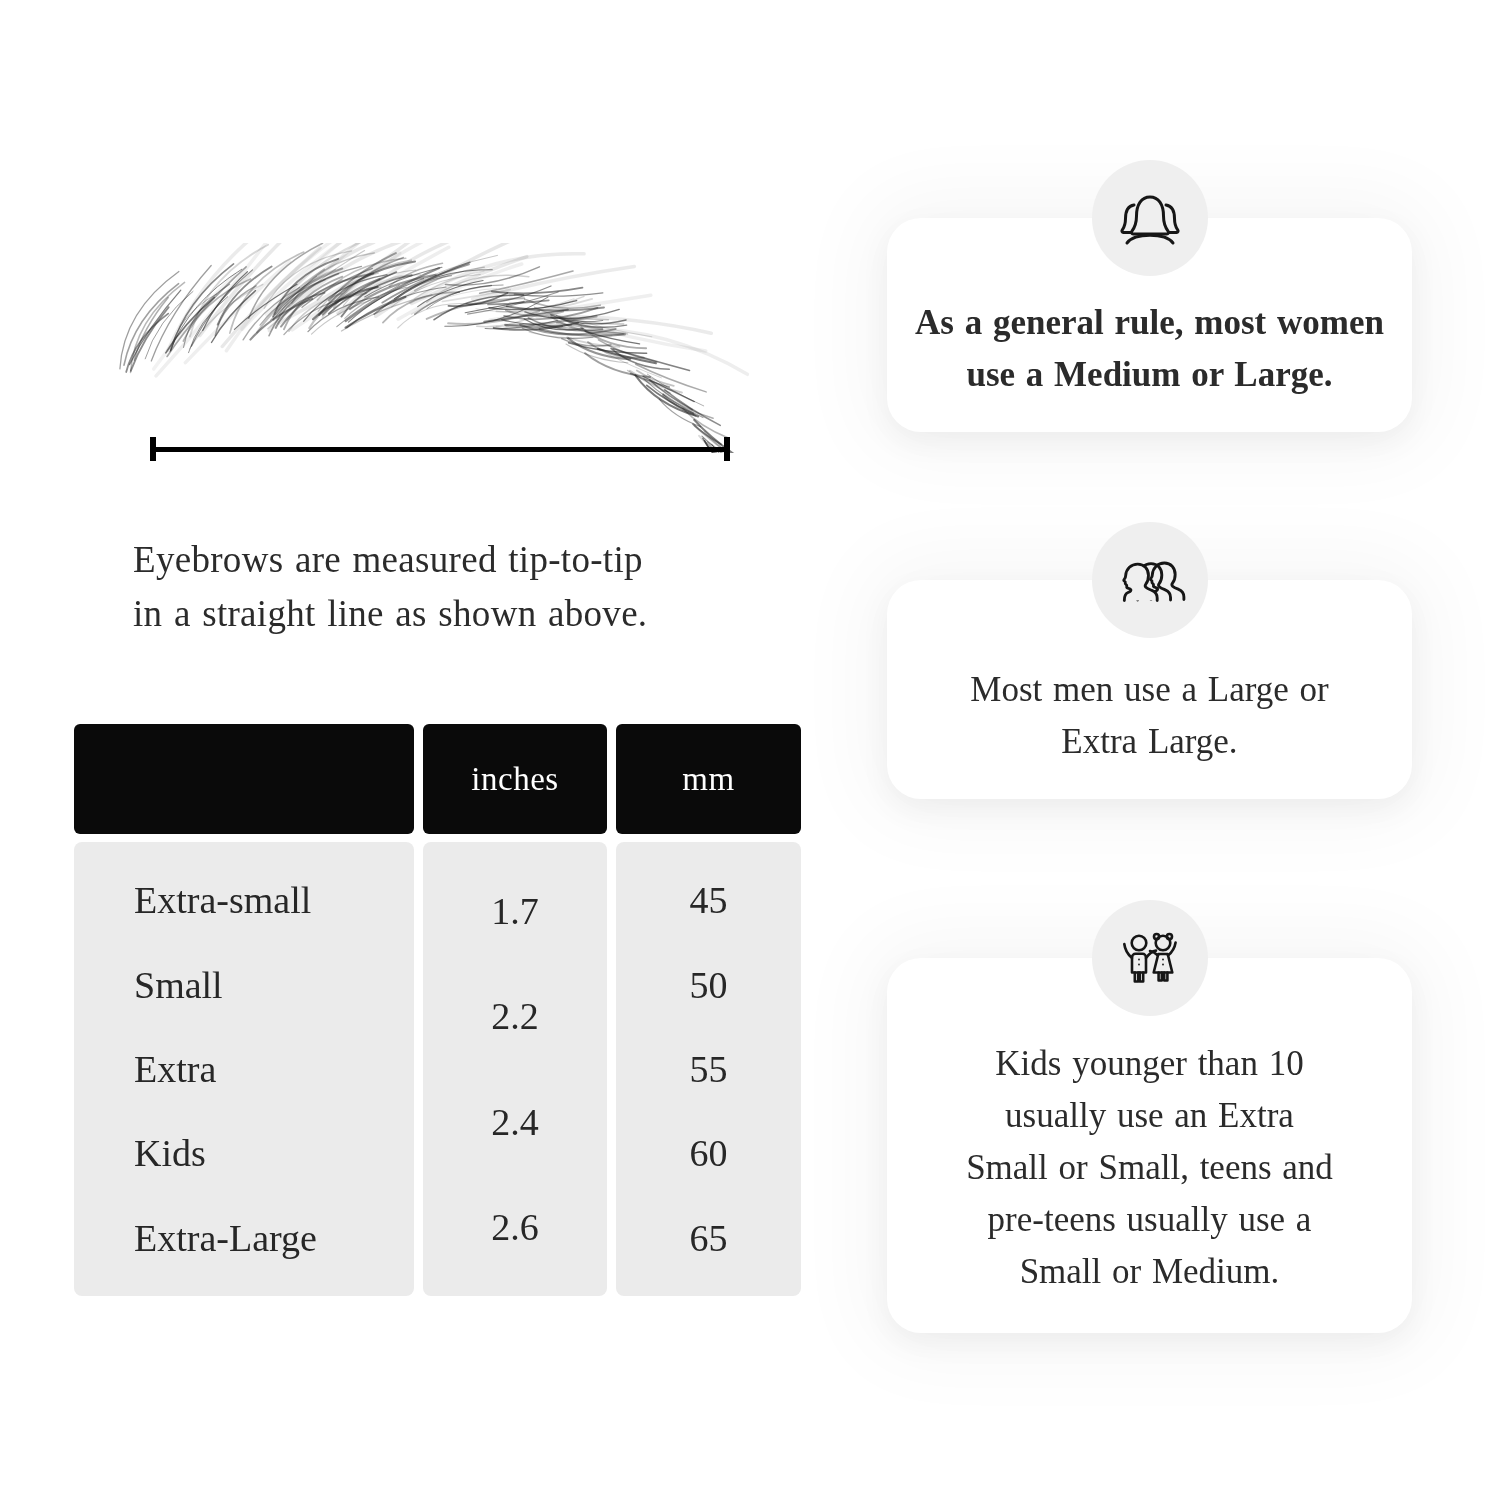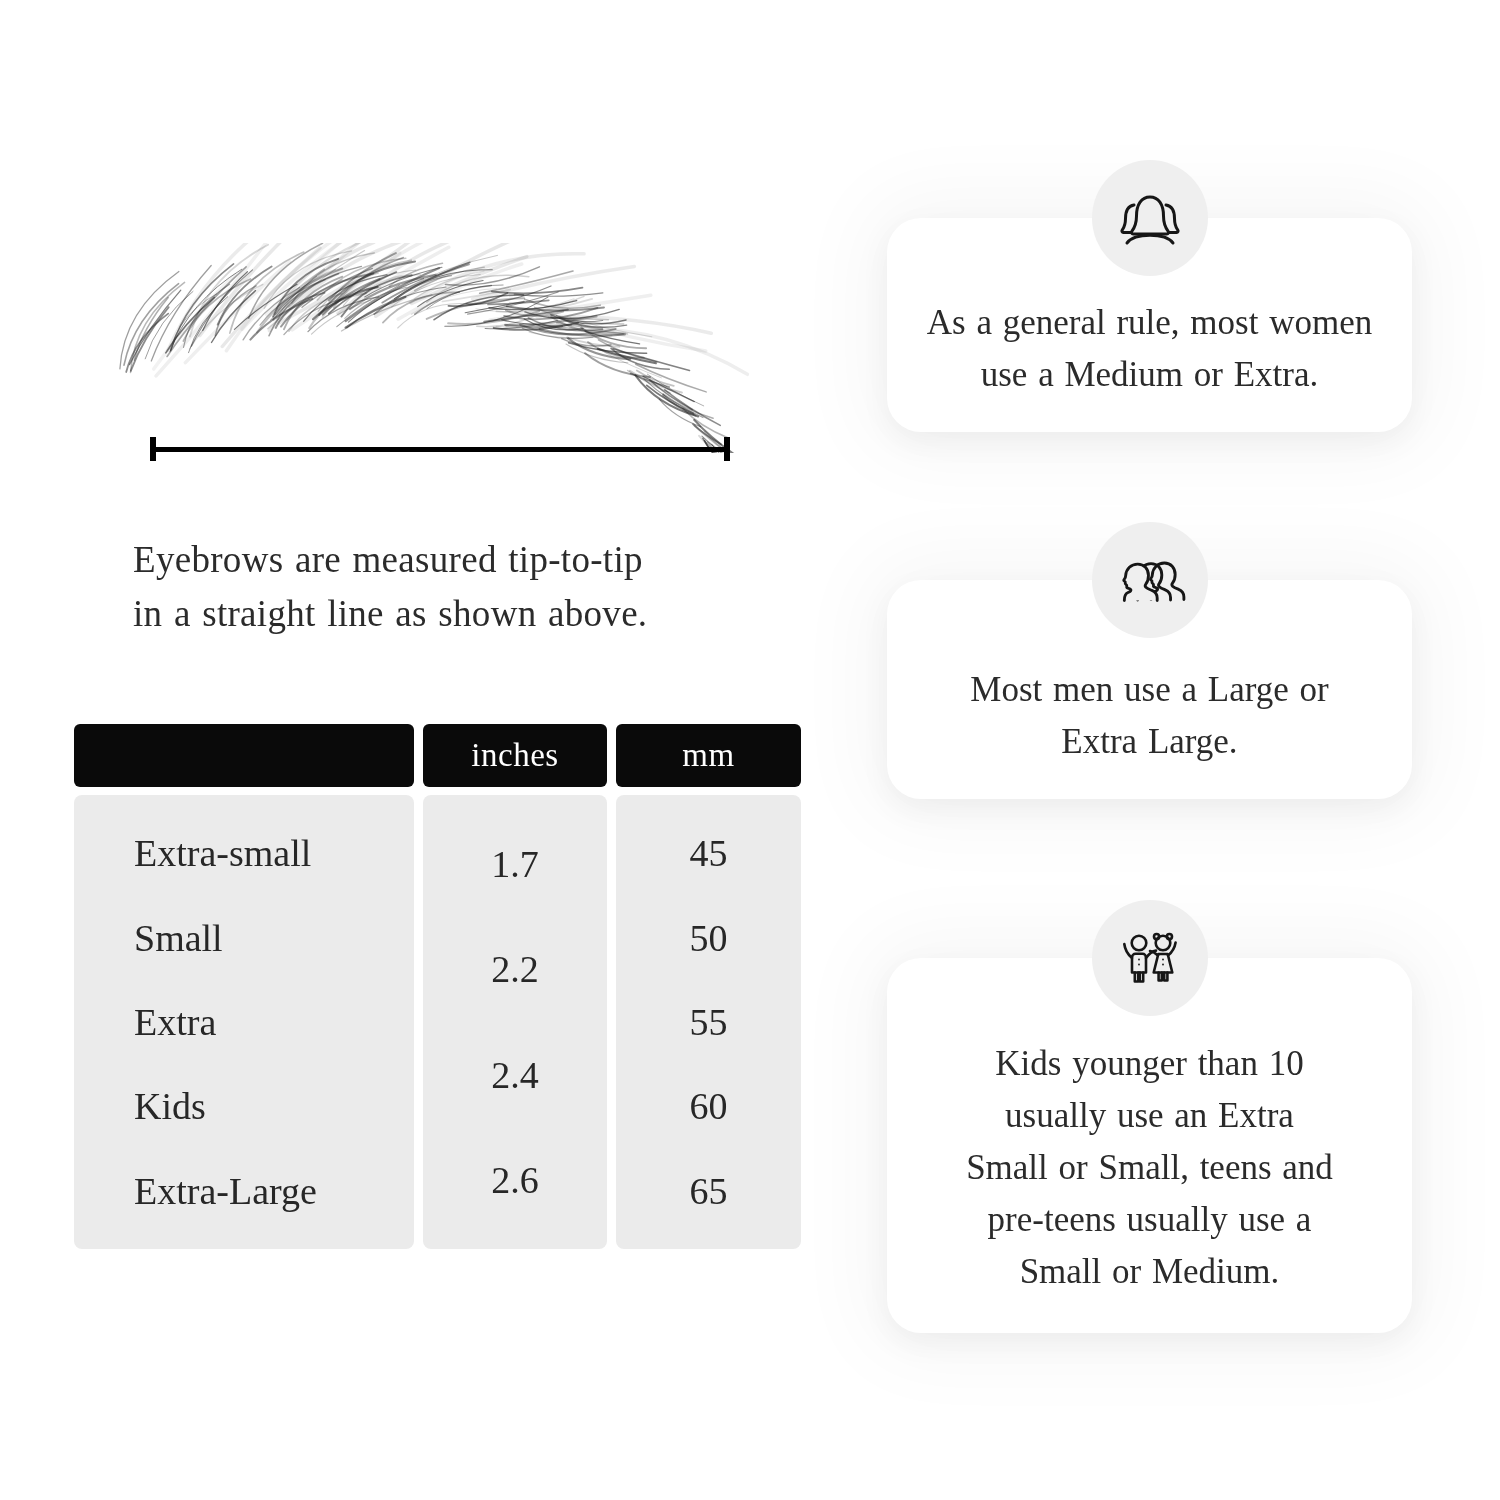--- a/index.html
+++ b/index.html
@@ -15,37 +15,37 @@
     background:linear-gradient(#000,#000) center/100% 5px no-repeat;
   }
   .caption{
     position:absolute;left:133px;top:533px;width:620px;
     font-size:37px;line-height:54px;color:#2b2b2b;letter-spacing:.3px;word-spacing:2px;
   }
   
   .size-table{position:absolute;left:74px;top:724px;width:727px;}
   .t-head,.t-body{display:grid;grid-template-columns:340px 184px 185px;column-gap:9px;}
   .th{
-    background:#0a0a0a;border-radius:6px;height:63px;color:#fff;font-size:33px;
+    background:#0a0a0a;border-radius:6px;height:110px;color:#fff;font-size:33px;
     display:flex;align-items:center;justify-content:center;letter-spacing:.5px;
   }
   .t-body{margin-top:8px;}
   .col{
     background:#ebebeb;border-radius:8px;height:454px;box-sizing:border-box;
     padding:16px 0;display:flex;flex-direction:column;font-size:38px;color:#272727;
   }
   .col .cell{flex:1;display:flex;align-items:center;justify-content:center;}
   .col-labels .cell{justify-content:flex-start;padding-left:60px;}
   
   .card{
     position:absolute;left:887px;width:525px;background:#ffffff;border-radius:34px;
     box-shadow:0 10px 30px rgba(0,0,0,.05),0 0 80px 25px rgba(0,0,0,.035);
     display:flex;align-items:center;justify-content:center;box-sizing:border-box;
   }
-  .card-1{top:218px;height:214px;padding-top:48px;}
+  .card-1{top:218px;height:214px;padding-top:48px;font-weight:bold;}
   .card-2{top:580px;height:219px;padding-top:52px;}
   .card-3{top:958px;height:375px;padding-top:44px;}
   .card-text{font-size:35px;line-height:52px;text-align:center;color:#2b2b2b;word-spacing:2px;}
   .icon-circle{
     position:absolute;top:-58px;left:50%;transform:translateX(-50%);
     width:116px;height:116px;border-radius:50%;background:#efefef;
     display:flex;align-items:center;justify-content:center;
   }
   .icon-circle svg{display:block;}
 </style>
@@ -305,21 +305,21 @@
         <g fill="none" stroke="#161616" stroke-width="3" stroke-linecap="round" stroke-linejoin="round">
           <path d="M20,16 C14.5,16.8 11.5,22 11.5,29.5 C11.5,35 10.3,38.2 8.2,41.2 C7.5,42.2 8.1,43.4 9.3,43.4 L27,43.4"></path>
           <path d="M52,16 C57.5,16.8 60.5,22 60.5,29.5 C60.5,35 61.7,38.2 63.8,41.2 C64.5,42.2 63.9,43.4 62.7,43.4 L45,43.4"></path>
           <path fill="#efefef" d="M36,8 C27.5,8 22.5,15.5 22.5,27 C22.5,34 21,38.2 17.8,42.4 C17,43.5 17.7,45 19.2,45 L52.8,45 C54.3,45 55,43.5 54.2,42.4 C51,38.2 49.5,34 49.5,27 C49.5,15.5 44.5,8 36,8 Z"></path>
           <path d="M13,54 C16.5,49.3 25,46.3 36,46.3 C47,46.3 55.5,49.3 59,54"></path>
         </g>
       </svg>
     </div>
     <div class="card-text">
       <div>As a general rule, most women</div>
-      <div>use a Medium or Extra.</div>
+      <div>use a Medium or Large.</div>
     </div>
   </div>
 
   <div class="card card-2">
     <div class="icon-circle">
       <svg width="76" height="50" viewBox="2 4 74 44">
         <defs>
           <path id="mh" d="M14,46 C14,41.5 14.9,39.3 17.6,38.2 C19.8,37.3 20.6,36.5 20.4,35.5 C20.2,34.7 19.4,34.5 18.1,34.2 C16.6,33.9 16.2,33.2 16.4,32.2 C16.6,31.3 16.1,30.7 15.5,30.3 C14.9,29.9 14.8,29.4 14.9,28.7 C15.1,27.8 15,27.5 14.3,27.2 C13.1,26.6 13.3,25.9 14.2,24.9 C15.1,23.9 15.2,23.1 15.3,21.7 C15.8,15.1 20.6,10.5 27,10.5 C33.3,10.5 37.5,15 37.5,21.6 C37.5,25 36.6,27.9 34.9,30.1 C34.2,31.1 34.2,32.3 35,33.1 C36.2,34.3 38.3,35.1 40.8,36.1 C44.3,37.5 46,39.9 46,43.5 L46,46"></path>
         </defs>
         <g fill="none" stroke="#161616" stroke-width="2.8" stroke-linecap="round" stroke-linejoin="round">

